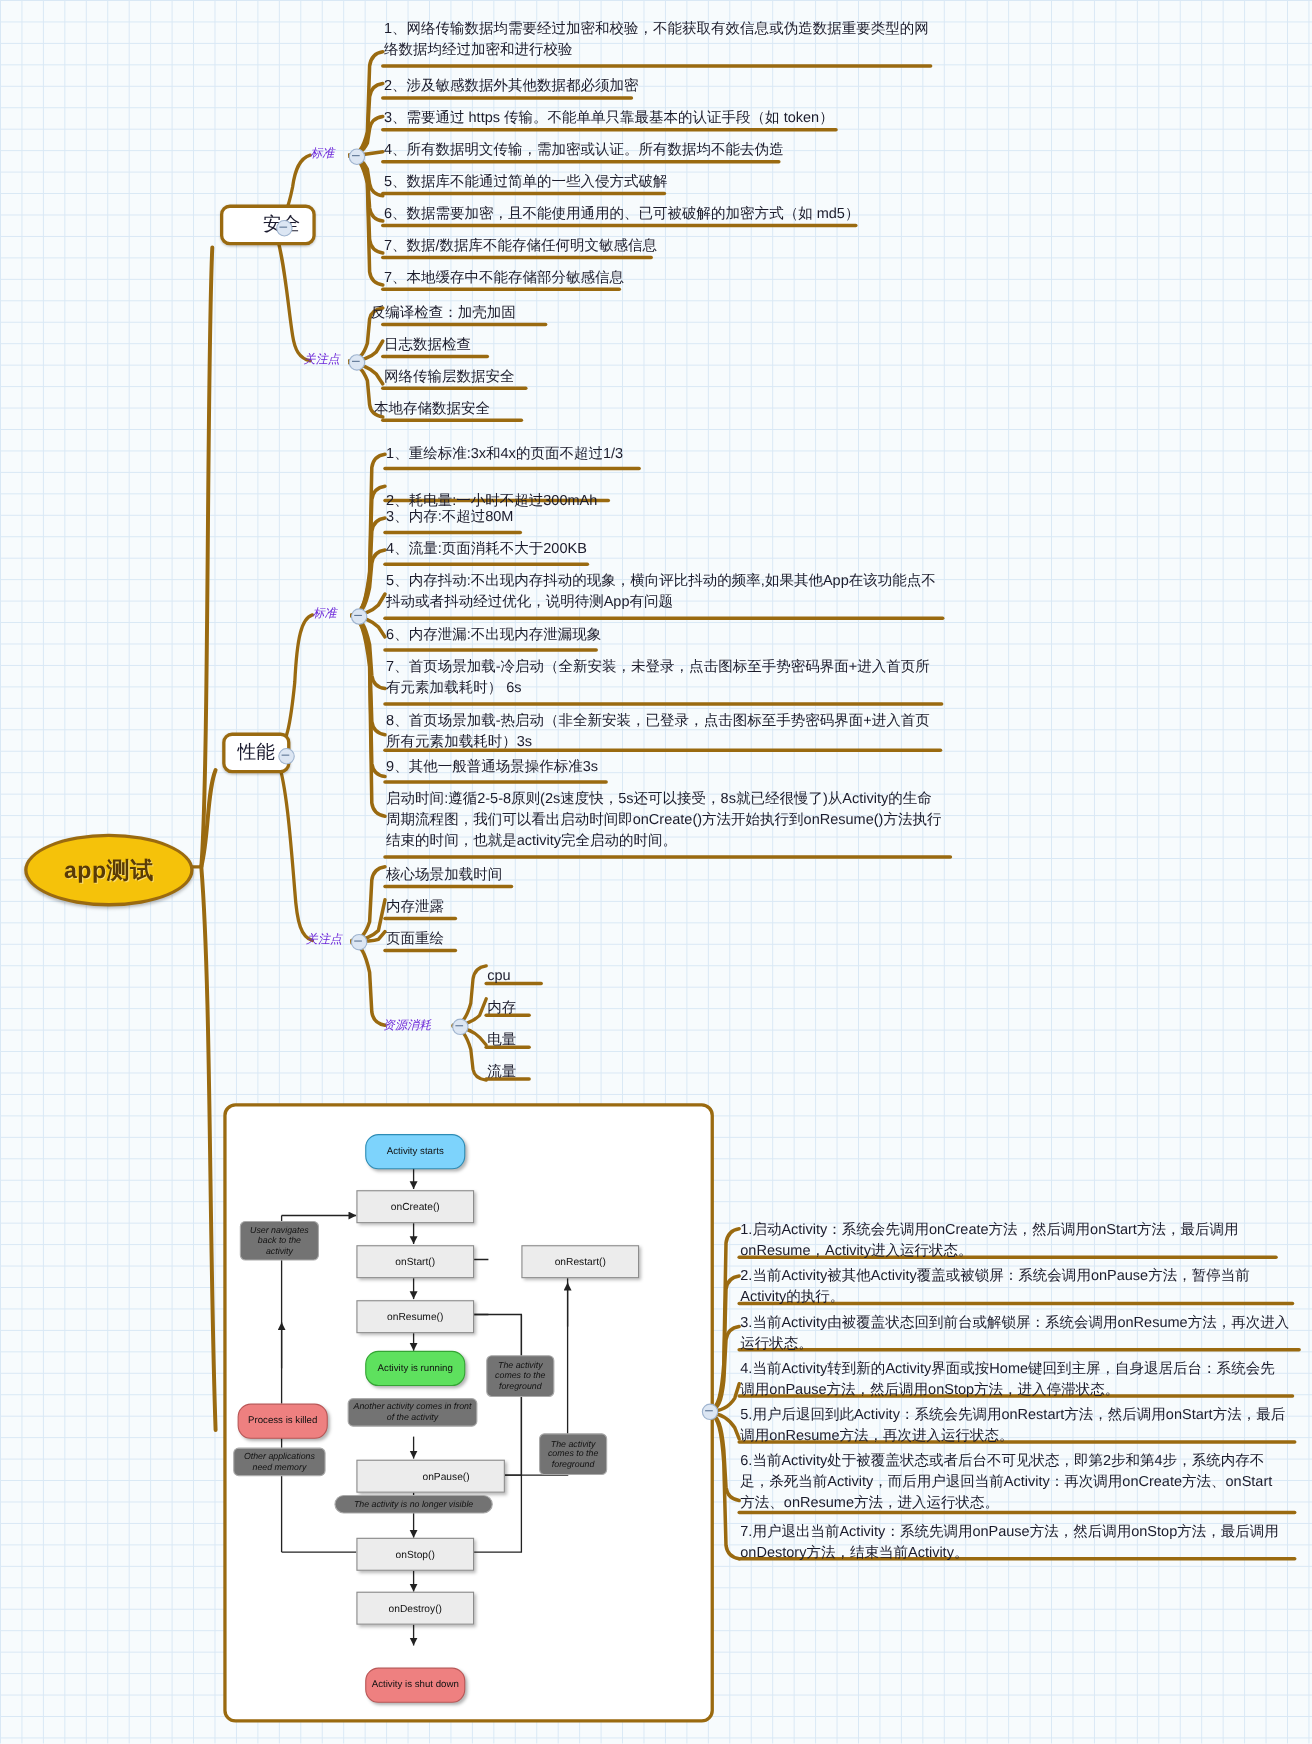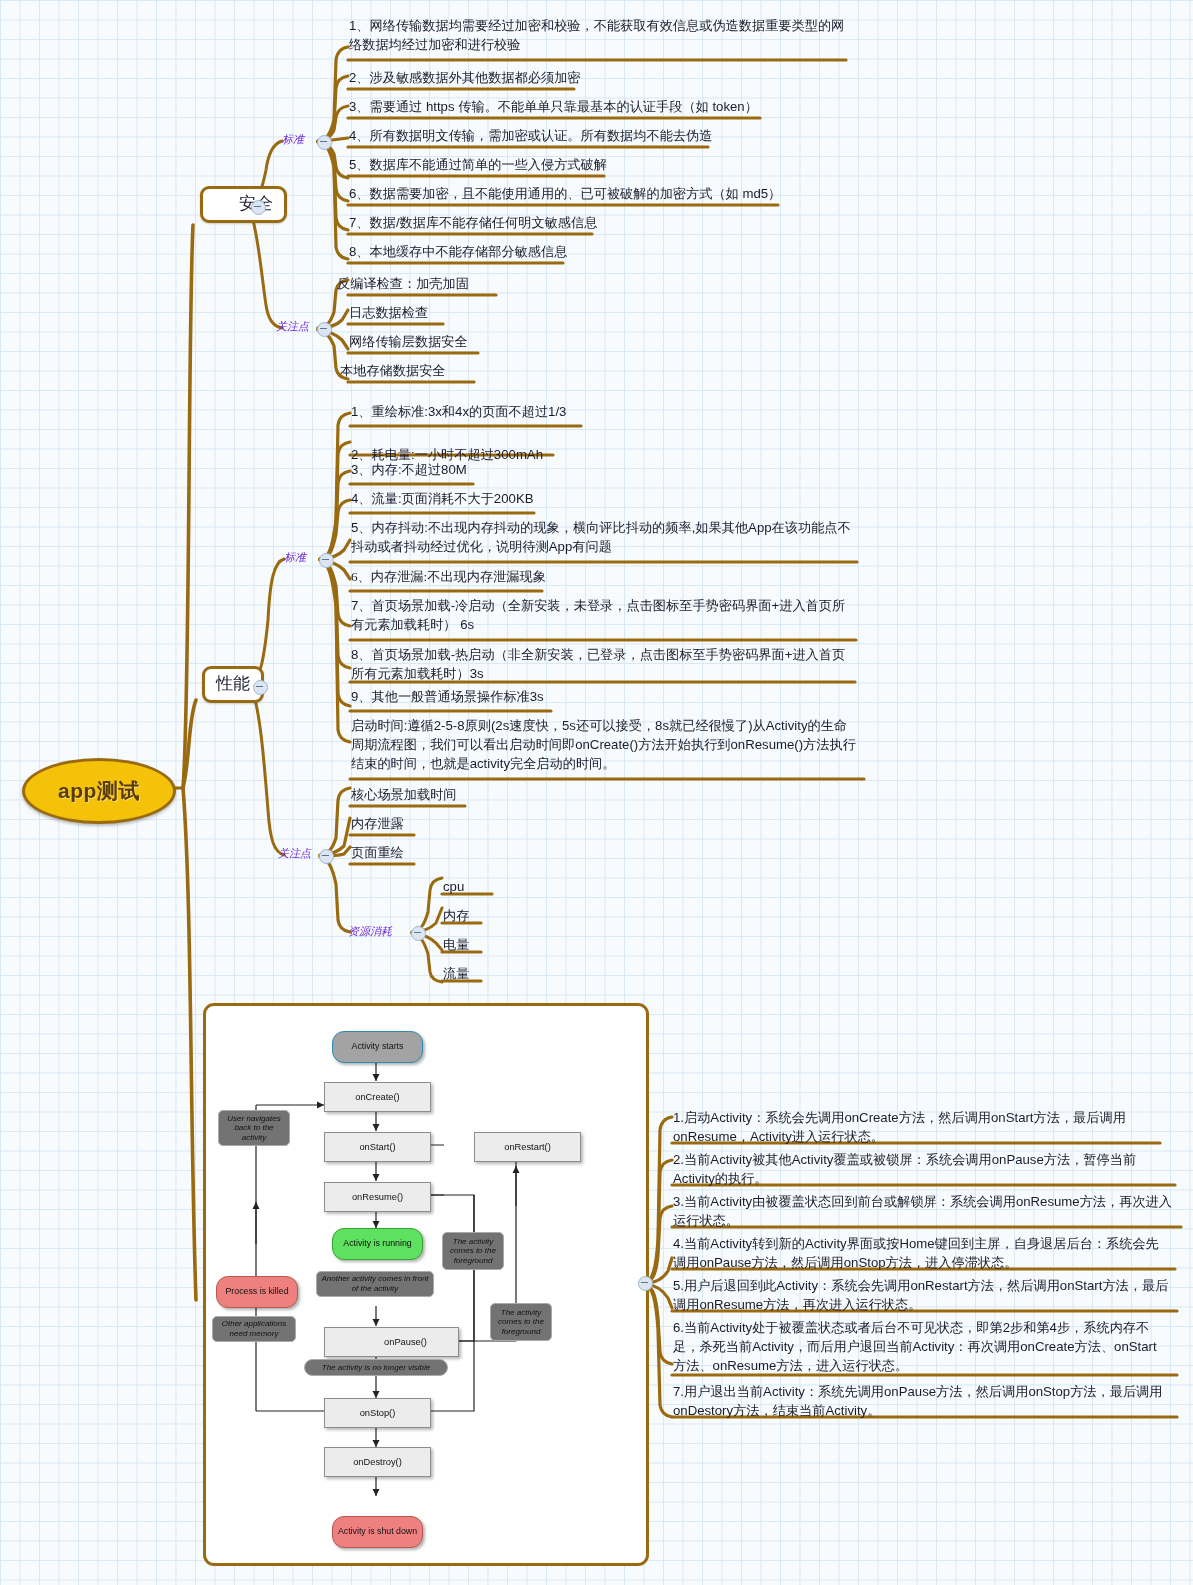--- a/index.html
+++ b/index.html
@@ -77,21 +77,21 @@
     font-size:9.3px;color:#111;text-align:center;
     display:flex;align-items:center;justify-content:center;
     line-height:1.15;
   }
   .lcpill{
     position:absolute;border-radius:12px;border:1px solid #6a6a6a;
     box-shadow:2px 2px 3px rgba(0,0,0,.3);
     font-size:8.8px;color:#111;text-align:center;
     display:flex;align-items:center;justify-content:center;line-height:1.1;
   }
-  .lcpill.blue{background:#a3a3a3;border-color:#2d8cb5;}
+  .lcpill.blue{background:#7dd3fc;border-color:#2d8cb5;}
   .lcpill.green{background:#5ee15e;border-color:#34a434;}
   .lcpill.red{background:#ee8080;border-color:#b95656;}
   .lcnote{
     position:absolute;background:#737373;border:1px solid #aaa;border-radius:5px;
     font-size:8px;font-style:italic;color:#111;text-align:center;
     display:flex;align-items:center;justify-content:center;line-height:1.2;
     padding:1px 3px;box-sizing:border-box;
   }
   .lccap{
     position:absolute;left:0;bottom:6px;width:434px;text-align:center;
@@ -224,21 +224,21 @@
 <div class="toggle" style="left:317px;top:322px;"></div>
 
 <div class="node leaf" style="left:349px;top:16px;width:500px;">1、网络传输数据均需要经过加密和校验，不能获取有效信息或伪造数据重要类型的网
 络数据均经过加密和进行校验</div>
 <div class="node leaf" style="left:349px;top:68px;">2、涉及敏感数据外其他数据都必须加密</div>
 <div class="node leaf" style="left:349px;top:97px;">3、需要通过 https 传输。不能单单只靠最基本的认证手段（如 token）</div>
 <div class="node leaf" style="left:349px;top:126px;">4、所有数据明文传输，需加密或认证。所有数据均不能去伪造</div>
 <div class="node leaf" style="left:349px;top:155px;">5、数据库不能通过简单的一些入侵方式破解</div>
 <div class="node leaf" style="left:349px;top:184px;">6、数据需要加密，且不能使用通用的、已可被破解的加密方式（如 md5）</div>
 <div class="node leaf" style="left:349px;top:213px;">7、数据/数据库不能存储任何明文敏感信息</div>
-<div class="node leaf" style="left:349px;top:242px;">8、本地缓存中不能存储部分敏感信息</div>
+<div class="node leaf" style="left:349px;top:242px;">7、本地缓存中不能存储部分敏感信息</div>
 
 <div class="node leaf" style="left:337px;top:274px;">反编译检查：加壳加固</div>
 <div class="node leaf" style="left:349px;top:303px;">日志数据检查</div>
 <div class="node leaf" style="left:349px;top:332px;">网络传输层数据安全</div>
 <div class="node leaf" style="left:340px;top:361px;">本地存储数据安全</div>
 
 <div class="node l1" style="left:202px;top:666px;">
   <span>性能</span>
 </div>
 <div class="toggle" style="left:253px;top:680px;"></div>
@@ -248,21 +248,21 @@
 
 <div class="node l2" style="left:278px;top:846px;">关注点</div>
 <div class="toggle" style="left:319px;top:849px;"></div>
 
 <div class="node leaf" style="left:351px;top:402px;">1、重绘标准:3x和4x的页面不超过1/3</div>
 <div class="node leaf" style="left:351px;top:445px;">2、耗电量:一小时不超过300mAh</div>
 <div class="node leaf" style="left:351px;top:460px;">3、内存:不超过80M</div>
 <div class="node leaf" style="left:351px;top:489px;">4、流量:页面消耗不大于200KB</div>
 <div class="node leaf" style="left:351px;top:518px;width:512px;">5、内存抖动:不出现内存抖动的现象，横向评比抖动的频率,如果其他App在该功能点不
 抖动或者抖动经过优化，说明待测App有问题</div>
-<div class="node leaf" style="left:351px;top:567px;font-family:Liberation Serif, serif;">6、内存泄漏:不出现内存泄漏现象</div>
+<div class="node leaf" style="left:351px;top:567px;">6、内存泄漏:不出现内存泄漏现象</div>
 <div class="node leaf" style="left:351px;top:596px;width:512px;">7、首页场景加载-冷启动（全新安装，未登录，点击图标至手势密码界面+进入首页所
 有元素加载耗时） 6s</div>
 <div class="node leaf" style="left:351px;top:645px;width:512px;">8、首页场景加载-热启动（非全新安装，已登录，点击图标至手势密码界面+进入首页
 所有元素加载耗时）3s</div>
 <div class="node leaf" style="left:351px;top:687px;">9、其他一般普通场景操作标准3s</div>
 <div class="node leaf" style="left:351px;top:716px;width:514px;">启动时间:遵循2-5-8原则(2s速度快，5s还可以接受，8s就已经很慢了)从Activity的生命
 周期流程图，我们可以看出启动时间即onCreate()方法开始执行到onResume()方法执行
 结束的时间，也就是activity完全启动的时间。</div>
 
 <div class="node leaf" style="left:351px;top:785px;">核心场景加载时间</div>

